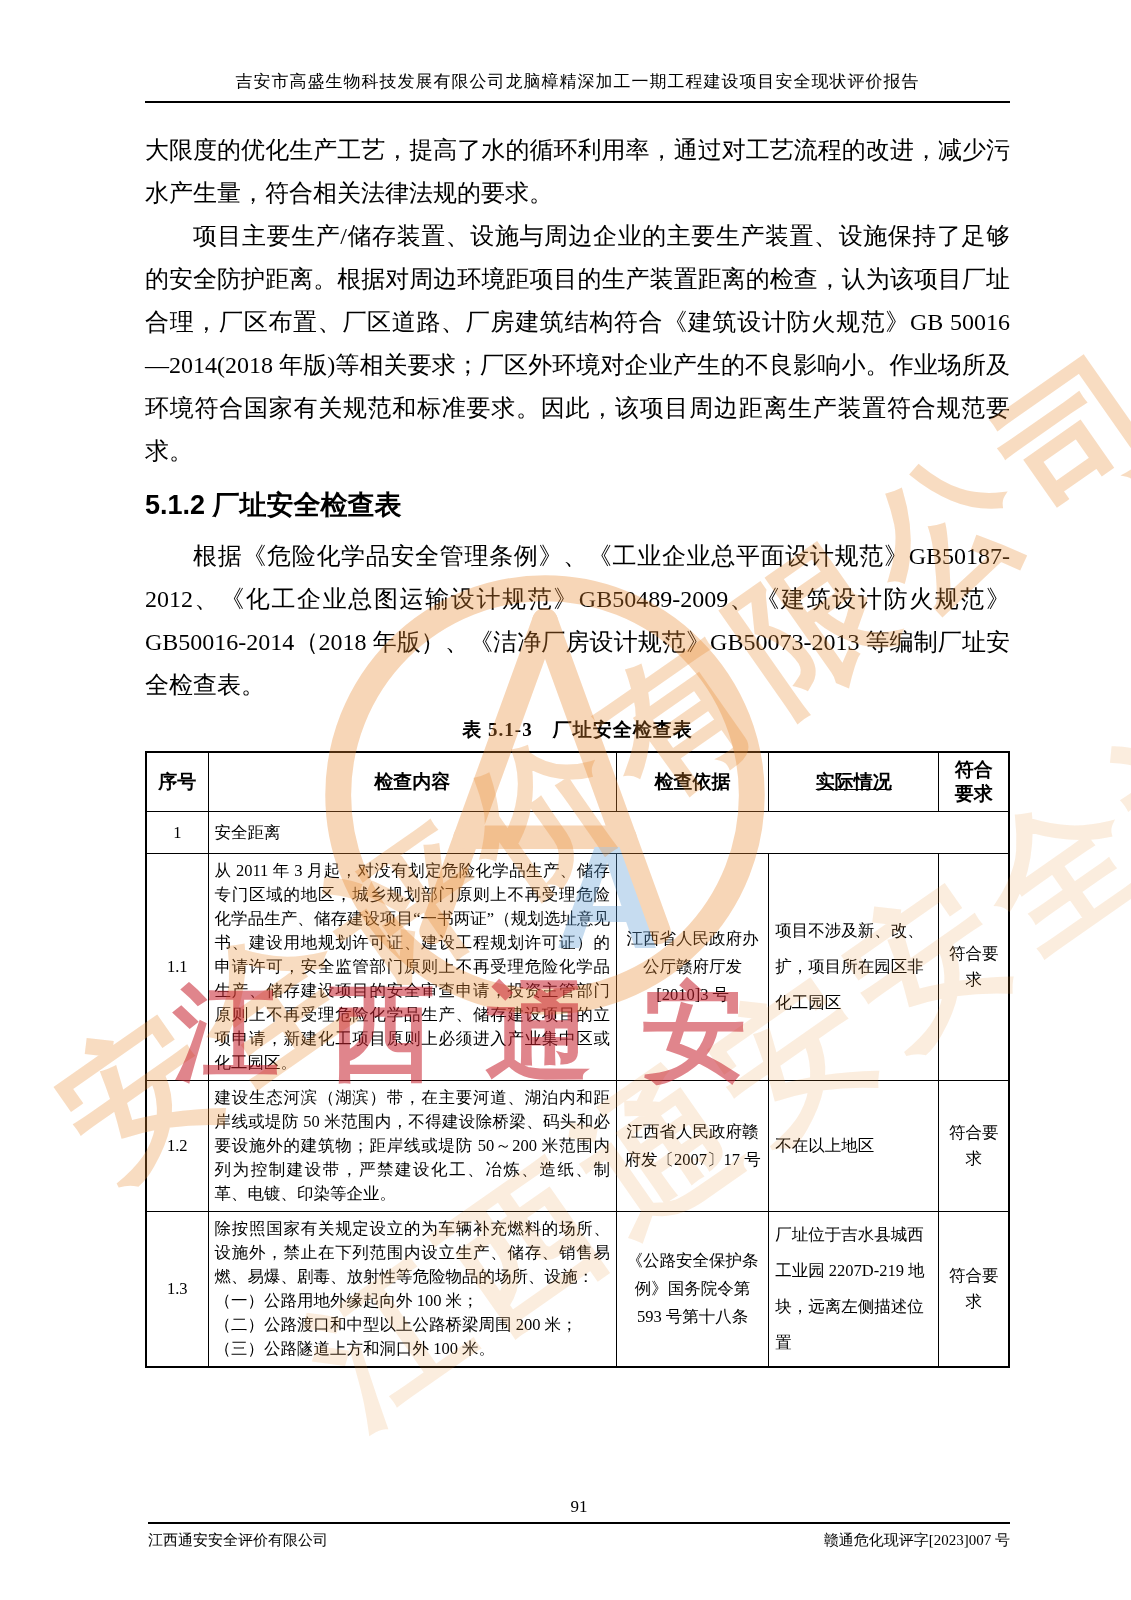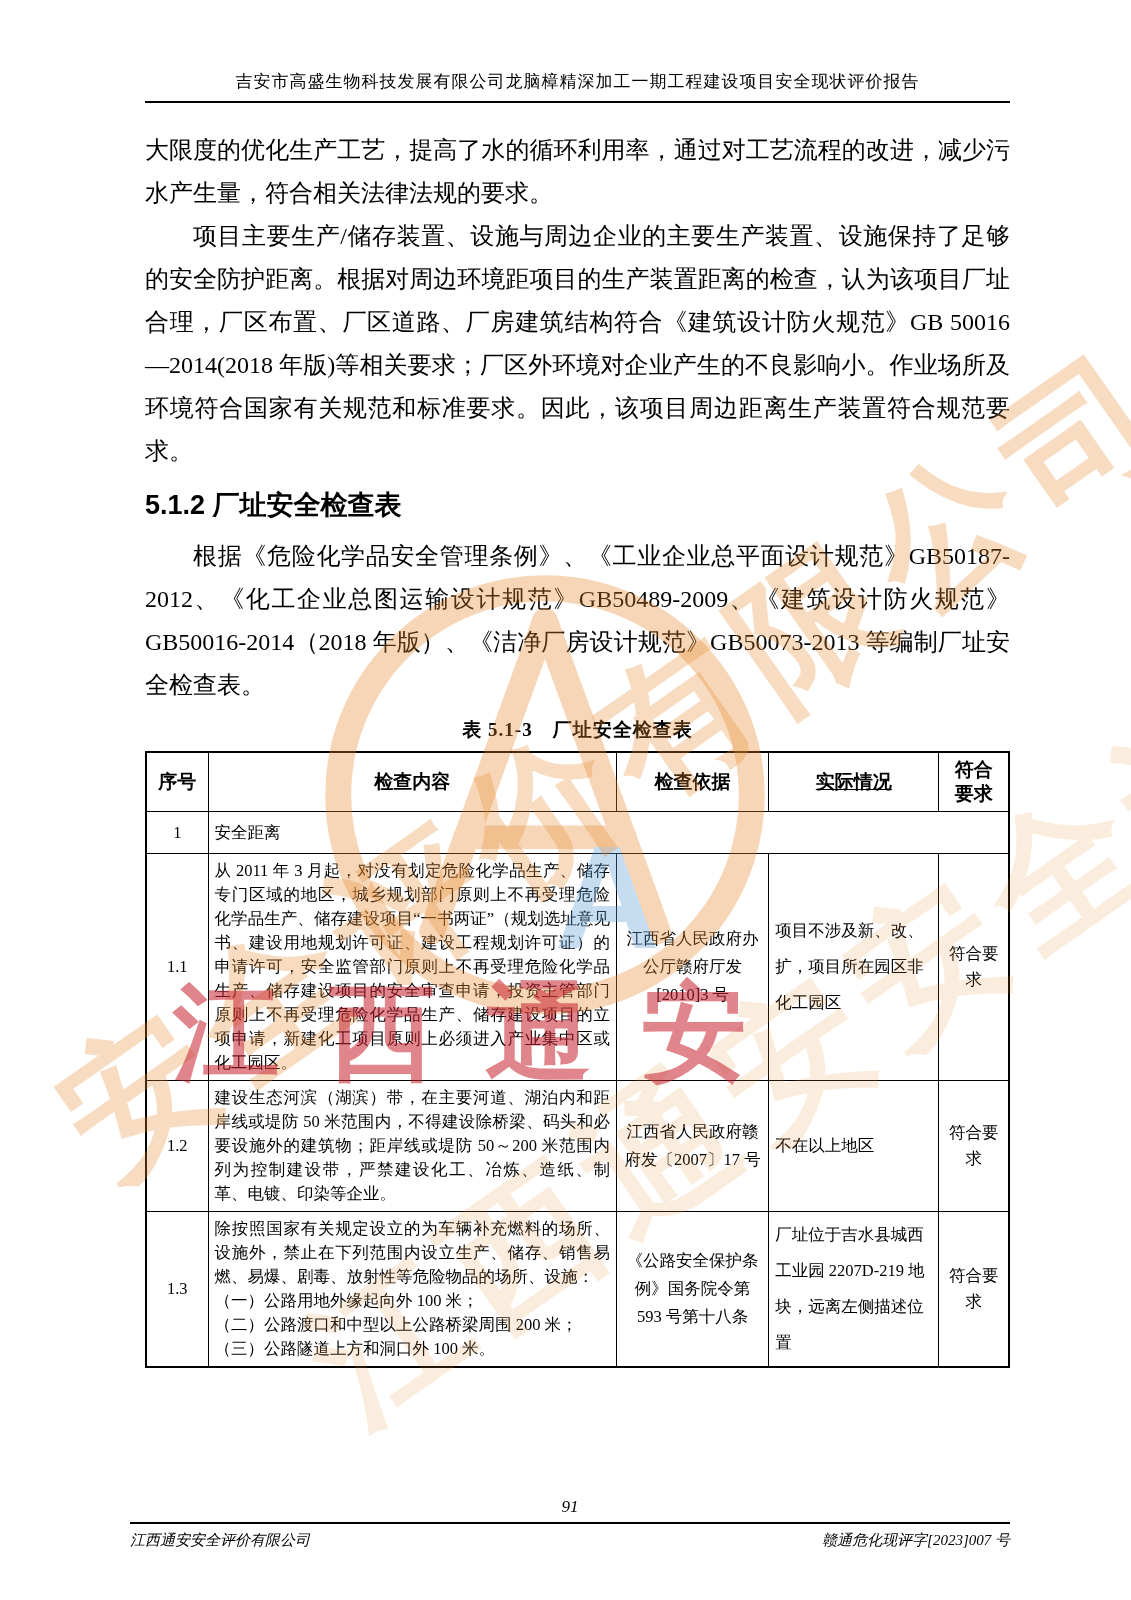--- a/index.html
+++ b/index.html
@@ -65,21 +65,21 @@
   .col-0 { width:62px; } .col-1 { width:408px; } .col-2 { width:152px; }
   .col-3 { width:170px;text-decoration:underline; } .col-4 { width:70px; }
   .cell-no { text-align:center; }
   .cell-section { text-align:left; padding-left:10px; height:42px; }
   .cell-content { text-align:justify; line-height:24px; white-space:pre-line; padding:6px 8px; }
   .cell-basis { text-align:center; line-height:28px; }
   .cell-actual { text-align:left; line-height:36px; padding-left:9px; }
   .cell-result { text-align:center; line-height:26px; }
 
   
-  .footer { position:absolute; left:130px; right:121px; bottom:50px; z-index:2;font-style:italic; }
+  .footer { position:absolute; left:148px; right:121px; bottom:50px; z-index:2; }
   .page-number { text-align:center; font-size:17px; margin-bottom:5px; }
   .footer-row {
     border-top:2px solid #000; padding-top:7px;
     display:flex; justify-content:space-between; font-size:15px;
   }
 </style>
 </head>
 <body>
 
 <div class="page">

